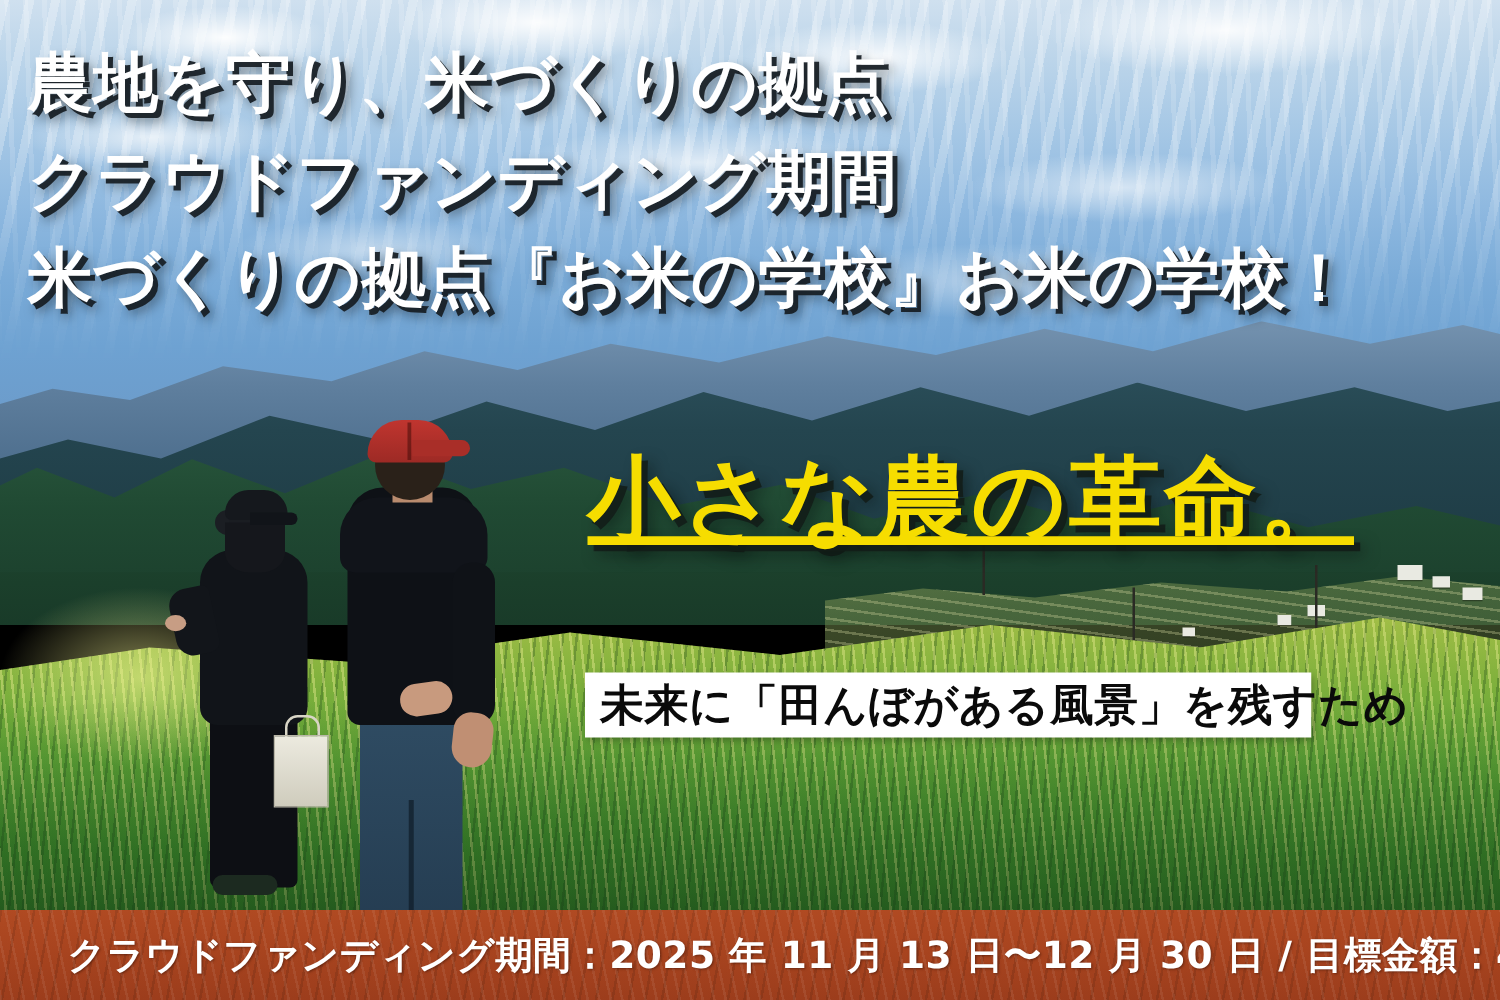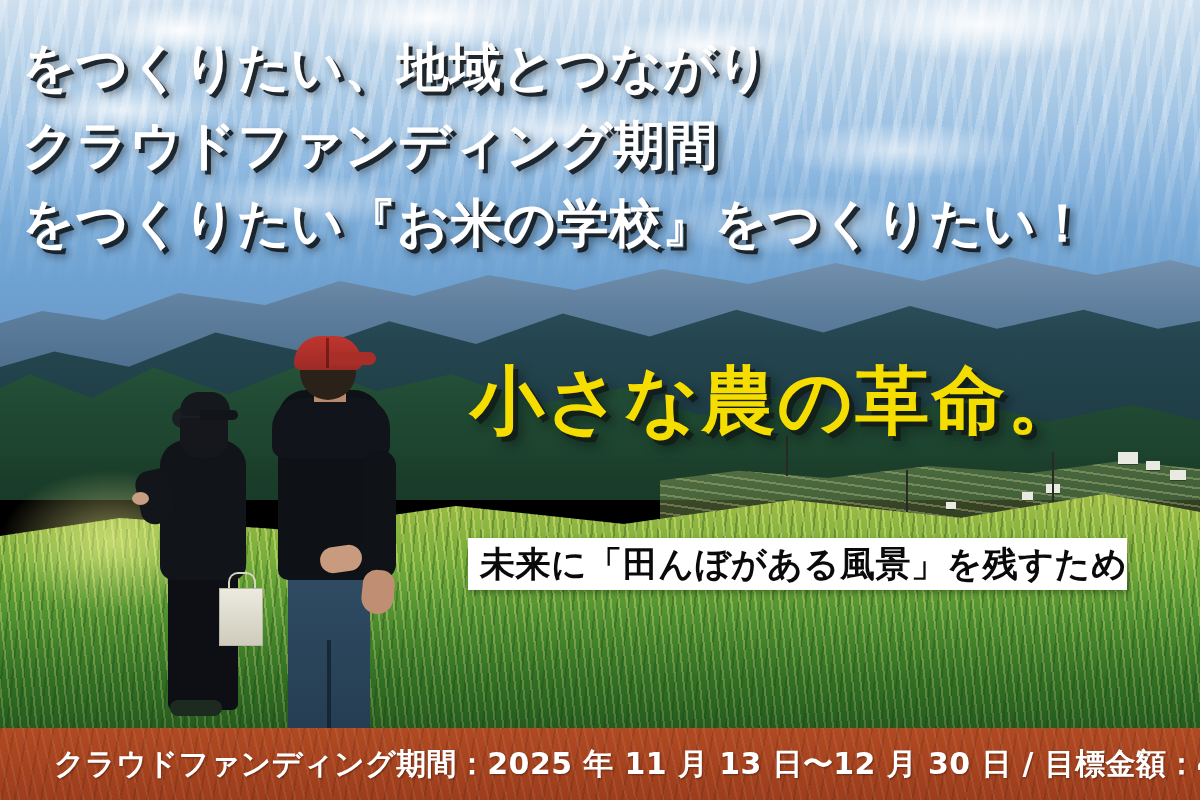--- a/index.html
+++ b/index.html
@@ -148,31 +148,32 @@
     text-shadow:4px 4px 0 rgba(22,28,34,.92), 6px 6px 9px rgba(10,14,18,.55);
     white-space:nowrap;
   }
   .headline .hl-line{display:block;}
 
   .tagline{
     position:absolute;left:470px;top:352px;width:720px;
     font-weight:bold;font-size:74px;line-height:96px;
     color:#f6dd00;letter-spacing:2px;white-space:nowrap;
     text-shadow:5px 5px 0 rgba(18,28,24,.88), 8px 8px 12px rgba(8,16,14,.55);
+    text-decoration:underline;
   }
 
   .band{
     position:absolute;background:#ffffff;
     color:#0a0a0a;font-weight:bold;
     display:flex;align-items:center;
     padding:0 12px;box-sizing:border-box;
     white-space:nowrap;
     box-shadow:2px 3px 6px rgba(0,0,0,.30);
   }
-  .band-1{left:468px;top:538px;width:659px;height:52px;font-size:35px;letter-spacing:.5px;}
+  .band-1{left:468px;top:538px;width:581px;height:52px;font-size:35px;letter-spacing:.5px;}
   .band-2{left:468px;top:600px;width:590px;height:52px;font-size:35px;letter-spacing:.5px;}
 
   .footer{
     position:absolute;left:0;top:728px;width:1200px;height:72px;
     background:linear-gradient(180deg,#b04a22 0%,#a8441f 45%,#9c3d1c 100%);
     display:flex;align-items:center;
     overflow:hidden;
   }
   .footer:before{
     content:"";position:absolute;inset:0;
@@ -239,23 +240,23 @@
       <div class="m-hand-r"></div>
       <div class="m-neck"></div>
       <div class="m-head"></div>
       <div class="m-cap"></div>
       <div class="m-cap-seam"></div>
       <div class="m-brim"></div>
     </div>
   </div>
 
   <div class="headline">
-    <span class="hl-line">をつくりたい、地域とつながり</span>
+    <span class="hl-line">農地を守り、米づくりの拠点</span>
     <span class="hl-line">クラウドファンディング期間</span>
-    <span class="hl-line">をつくりたい『お米の学校』をつくりたい！</span>
+    <span class="hl-line">米づくりの拠点『お米の学校』お米の学校！</span>
   </div>
 
   <div class="tagline">小さな農の革命。</div>
 
   <div class="band band-1">未来に「田んぼがある風景」を残すため</div>
 
   <div class="footer">
     <div class="footer-text">クラウドファンディング期間：2025 年 11 月 13 日〜12 月 30 日 / 目標金額：480 万円</div>
   </div>
 

